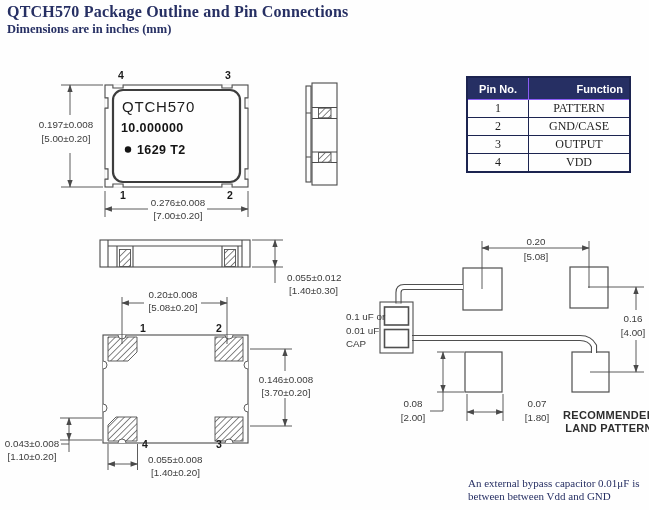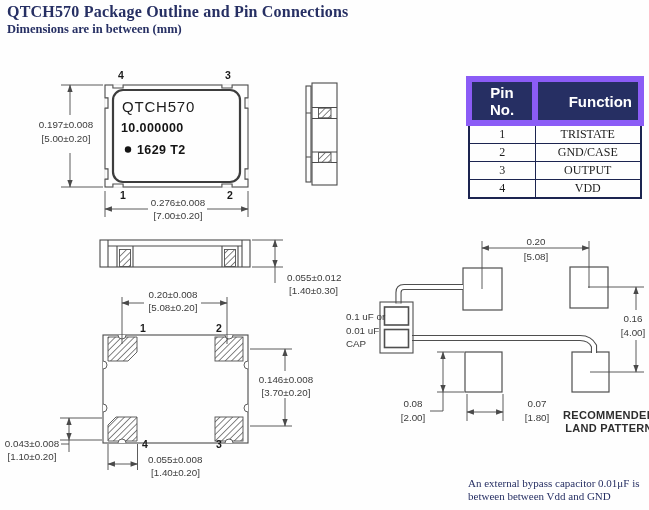--- a/index.html
+++ b/index.html
@@ -19,34 +19,34 @@
   .d{font-family:"Liberation Sans",sans-serif;font-size:9.8px;fill:#3b3b3b;}
   .dm{text-anchor:middle;}
   .pn{font-family:"Liberation Sans",sans-serif;font-size:10.5px;font-weight:bold;fill:#1a1a1a;}
   .mk1{font-family:"Liberation Sans",sans-serif;font-size:15px;fill:#1c1c1c;letter-spacing:.8px;}
   .mk2{font-family:"Liberation Sans",sans-serif;font-size:12.5px;font-weight:bold;fill:#141414;letter-spacing:.4px;}
   .lp{font-family:"Liberation Sans",sans-serif;font-size:11px;font-weight:bold;fill:#2d2d2d;text-anchor:middle;letter-spacing:.3px;}
   .pin-table{position:absolute;left:466px;top:76px;border-collapse:collapse;
           font-family:"Liberation Serif",serif;font-size:12px;color:#1d1d1d;
           border:2px solid #1c2450;}
   .pin-table th{background:#262f63;color:#ffffff;font-family:"Liberation Sans",sans-serif;
-          font-size:15px;font-weight:bold;padding:2px 6px;border:6px solid #8b5cf6;height:17px;}
+          font-size:11px;font-weight:bold;padding:2px 6px;border:1px solid #8b5cf6;height:17px;}
   .pin-table td{border:1px solid #1c2450;text-align:center;padding:1px 6px;height:15px;}
   .pin-table .c1{width:48px;}
   .pin-table .c2{width:88px;text-align:right;}
   .note{position:absolute;left:468px;top:477px;font:11px "Liberation Serif",serif;
           color:#262f63;line-height:1.2;white-space:nowrap;}
 </style>
 </head>
 <body>
 
 <div class="canvas">
 
   <h1 class="page-title">QTCH570 Package Outline and Pin Connections</h1>
-  <h2 class="page-subtitle">Dimensions are in between (mm)</h2>
+  <h2 class="page-subtitle">Dimensions are in inches (mm)</h2>
 
   <svg class="draw" width="649" height="510" viewBox="0 0 649 510">
     <defs>
       <pattern id="hatch" width="4.5" height="4.5" patternUnits="userSpaceOnUse" patternTransform="rotate(-45)">
         <rect width="4.5" height="4.5" fill="#ffffff"></rect>
         <line x1="0" y1="0" x2="4.5" y2="0" stroke="#5d5d5d" stroke-width="1.5"></line>
       </pattern>
       <marker id="ar" viewBox="0 0 10 10" refX="9.3" refY="5" markerWidth="8" markerHeight="8" orient="auto-start-reverse" markerUnits="userSpaceOnUse">
         <path d="M0.6,1.7 L10,5 L0.6,8.3 Z" fill="#4a4a4a"></path>
       </marker>
@@ -241,21 +241,21 @@
   <table class="pin-table">
     <thead>
       <tr>
         <th class="c1">Pin No.</th>
         <th class="c2">Function</th>
       </tr>
     </thead>
     <tbody>
       <tr>
         <td>1</td>
-        <td>TRISTATE</td>
+        <td>PATTERN</td>
       </tr>
       <tr>
         <td>2</td>
         <td>GND/CASE</td>
       </tr>
       <tr>
         <td>3</td>
         <td>OUTPUT</td>
       </tr>
       <tr>

